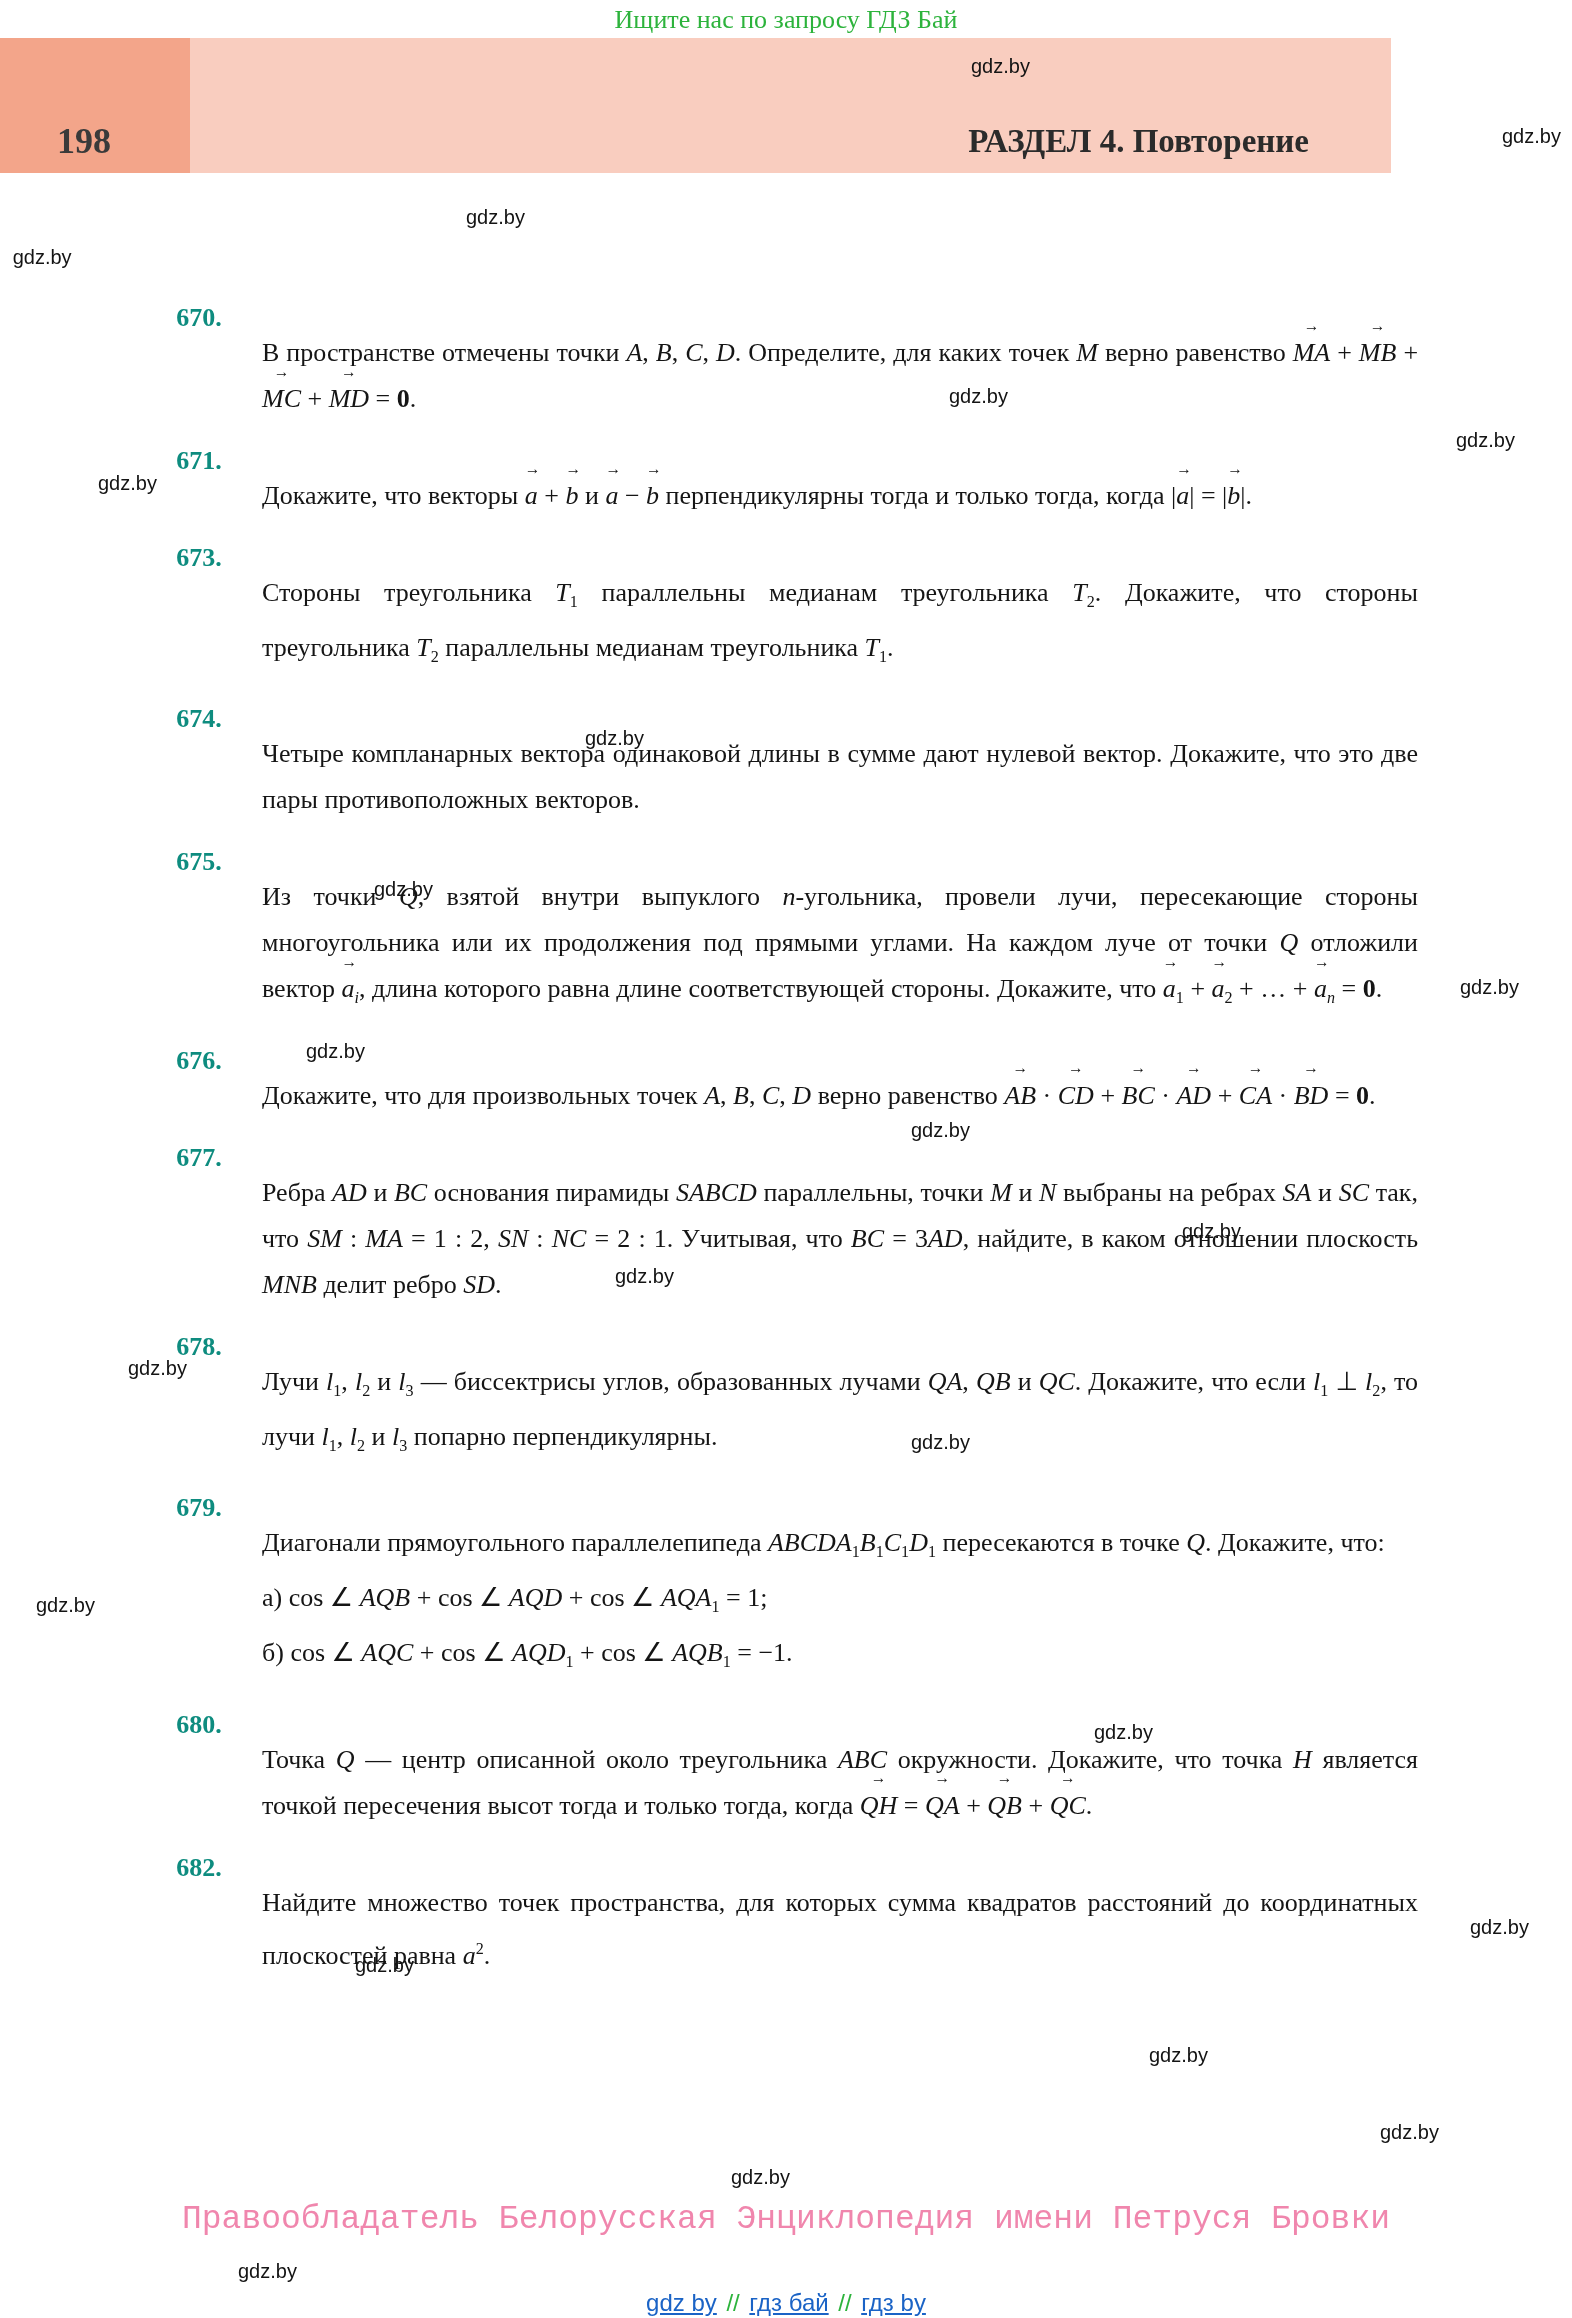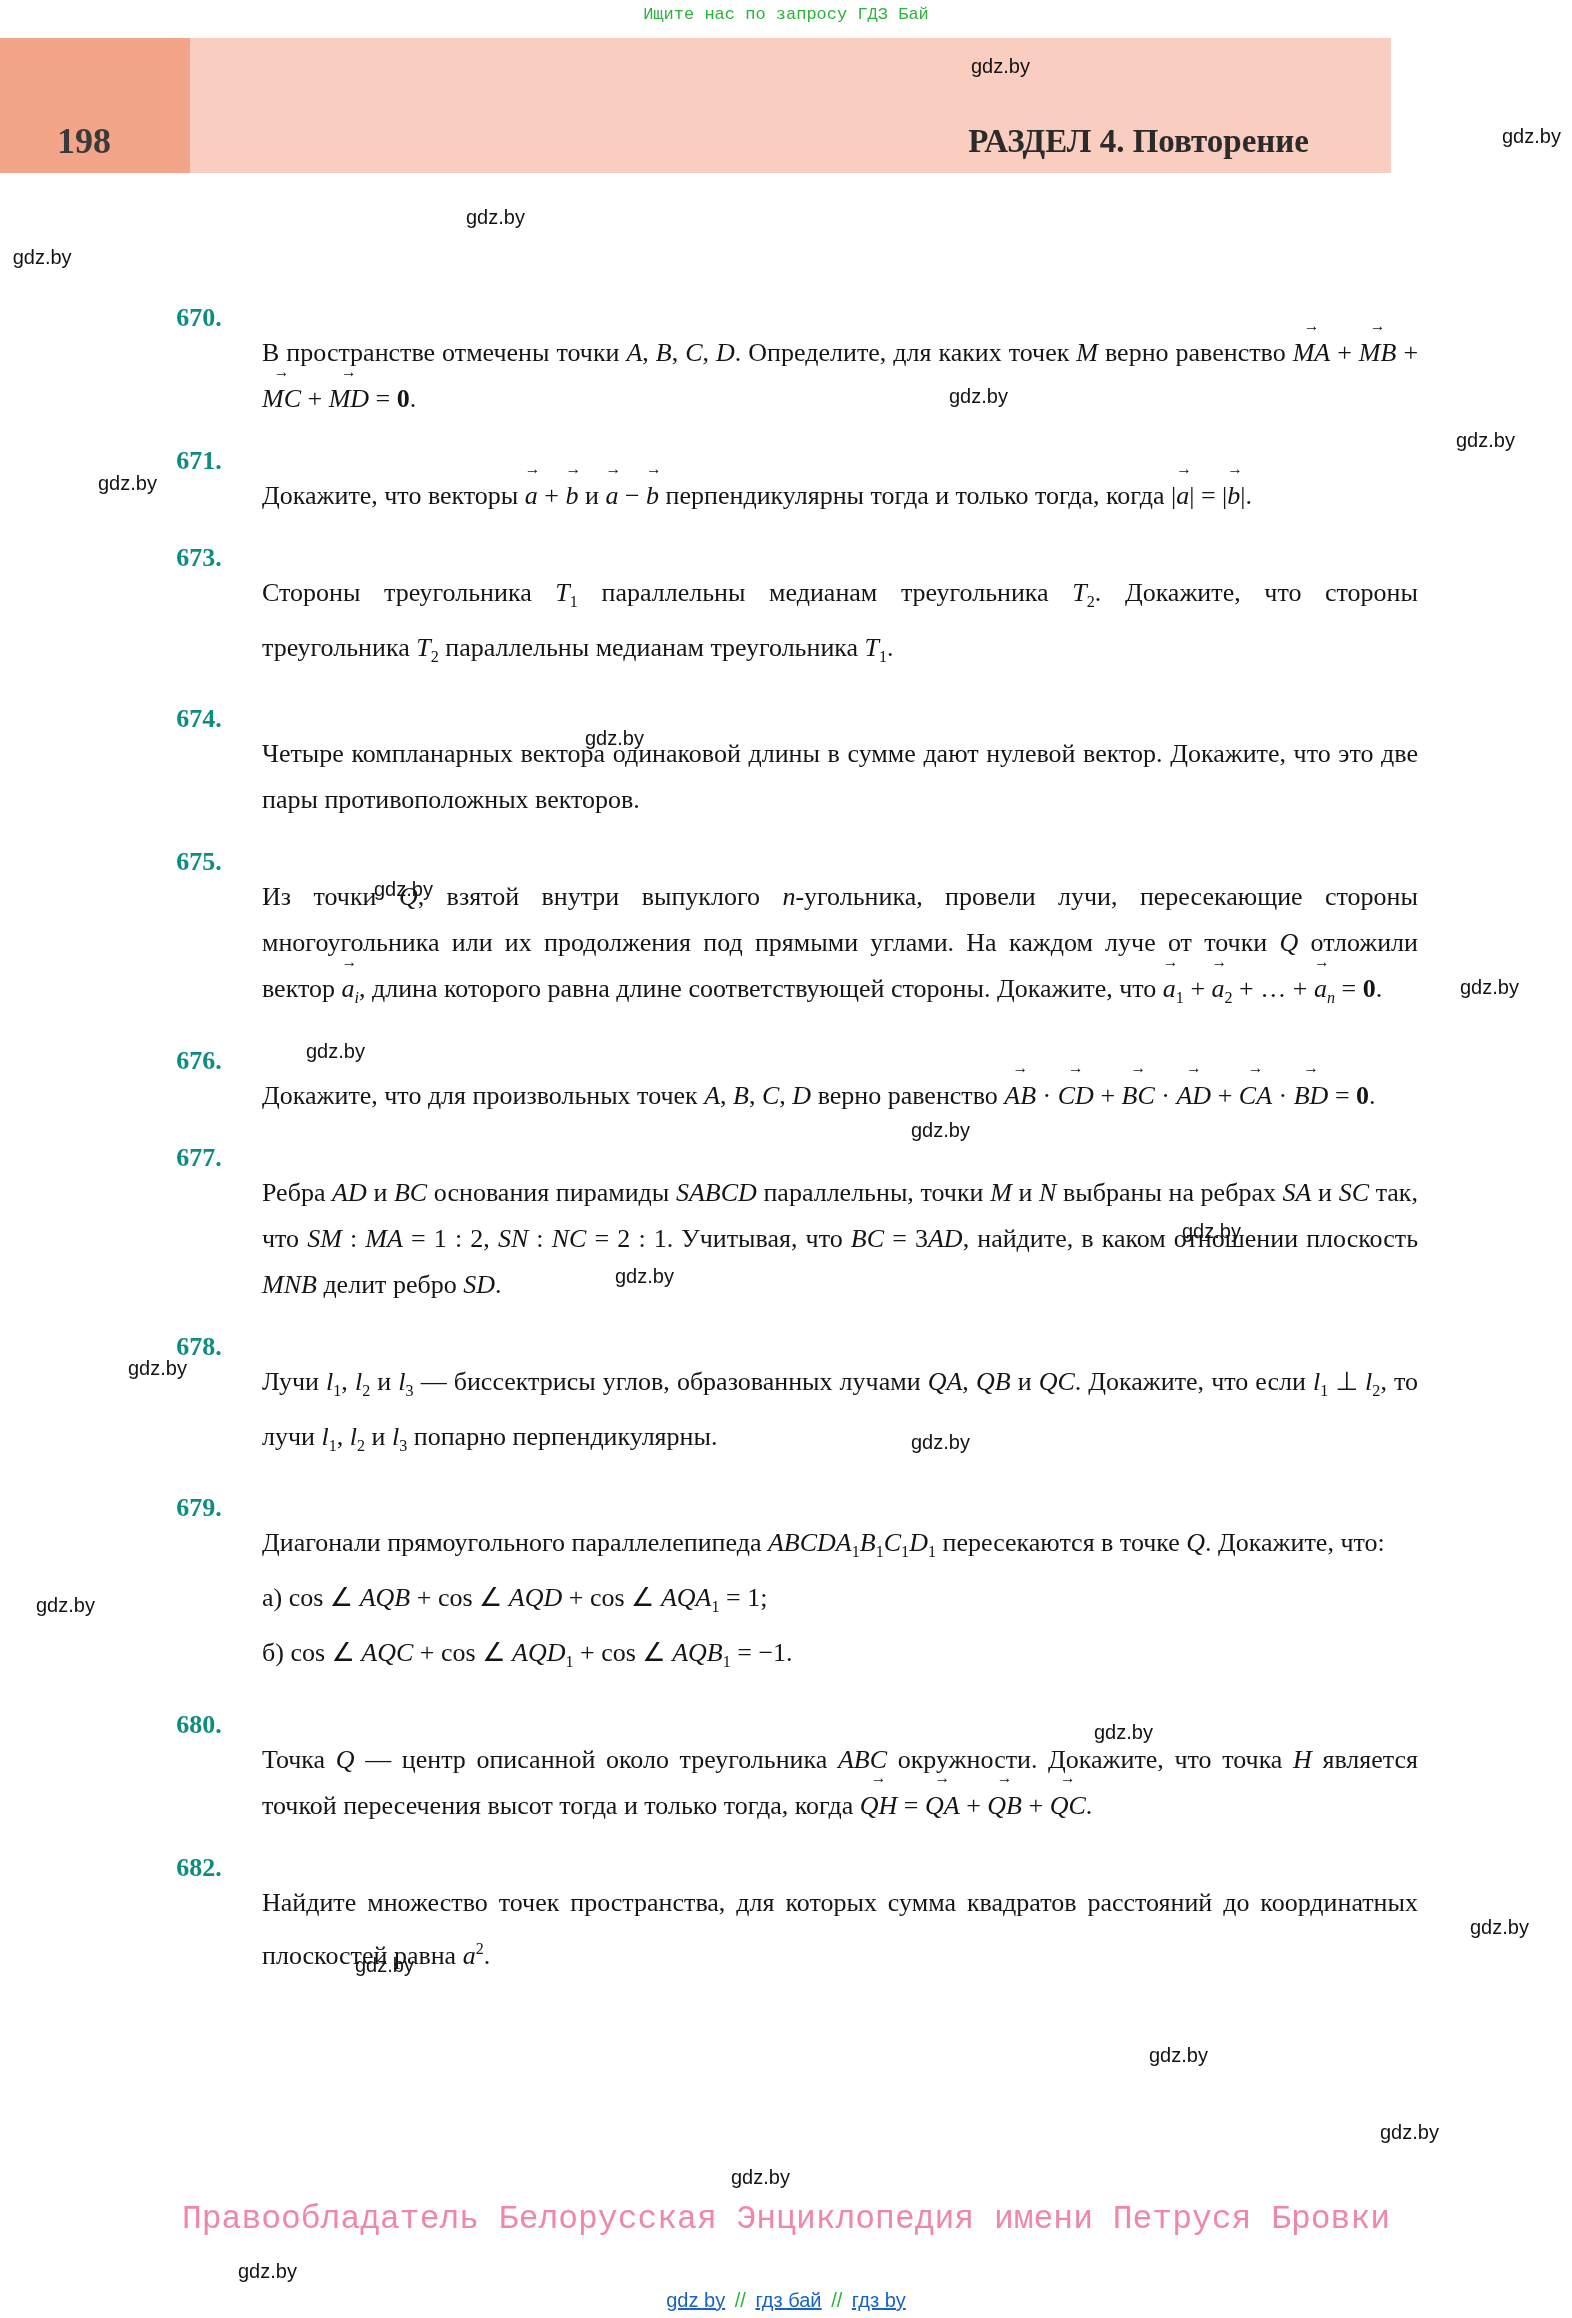--- a/index.html
+++ b/index.html
@@ -2,21 +2,21 @@
 <html style="font-size:12.7px"><head>
 <meta charset="utf-8">
 <style>
   html,body{margin:0;padding:0;background:#ffffff;}
   .page{
     position:relative;width:1572px;height:2319px;background:#ffffff;
     font-family:"Liberation Serif",serif;color:#151515;overflow:hidden;
   }
   .top-notice{
     position:absolute;top:4.8px;left:0;width:100%;text-align:center;
-    font-family:Liberation Mono, monospace;font-size:17px;color:#2db33c;
+    font-family:Liberation Serif, serif;font-size:26px;color:#2db33c;
   }
   .band{
     position:absolute;top:38px;left:0;width:1391px;height:135px;background:#f9cdbf;
   }
   .band-left{
     position:absolute;left:0;top:0;width:190px;height:100%;background:#f3a58a;
   }
   .page-number{
     position:absolute;left:57px;bottom:11px;font-size:36px;font-weight:bold;color:#3a3a3a;
   }
@@ -44,21 +44,21 @@
   .wm{
     position:absolute;font-family:"Liberation Sans",sans-serif;font-size:20px;
     color:#141414;white-space:nowrap;
   }
   .copyright{
     position:absolute;top:2201px;left:0;width:100%;text-align:center;
     font-family:Liberation Mono, monospace;font-size:33px;color:#f086ad;
   }
   .links{
     position:absolute;top:2289px;left:0;width:100%;text-align:center;
-    font-family:"Liberation Sans",sans-serif;font-size:20px;
+    font-family:"Liberation Sans",sans-serif;font-size:24px;
   }
   .links a{color:#1a63c6;text-decoration:underline;cursor:pointer;margin:0 4.8px;}
   .links .sep{color:#2db33c;margin:0 4.8px;}
 </style>
 </head>
 <body>
 
 <div class="page">
 
   <div class="top-notice">Ищите нас по запросу ГДЗ Бай</div>

